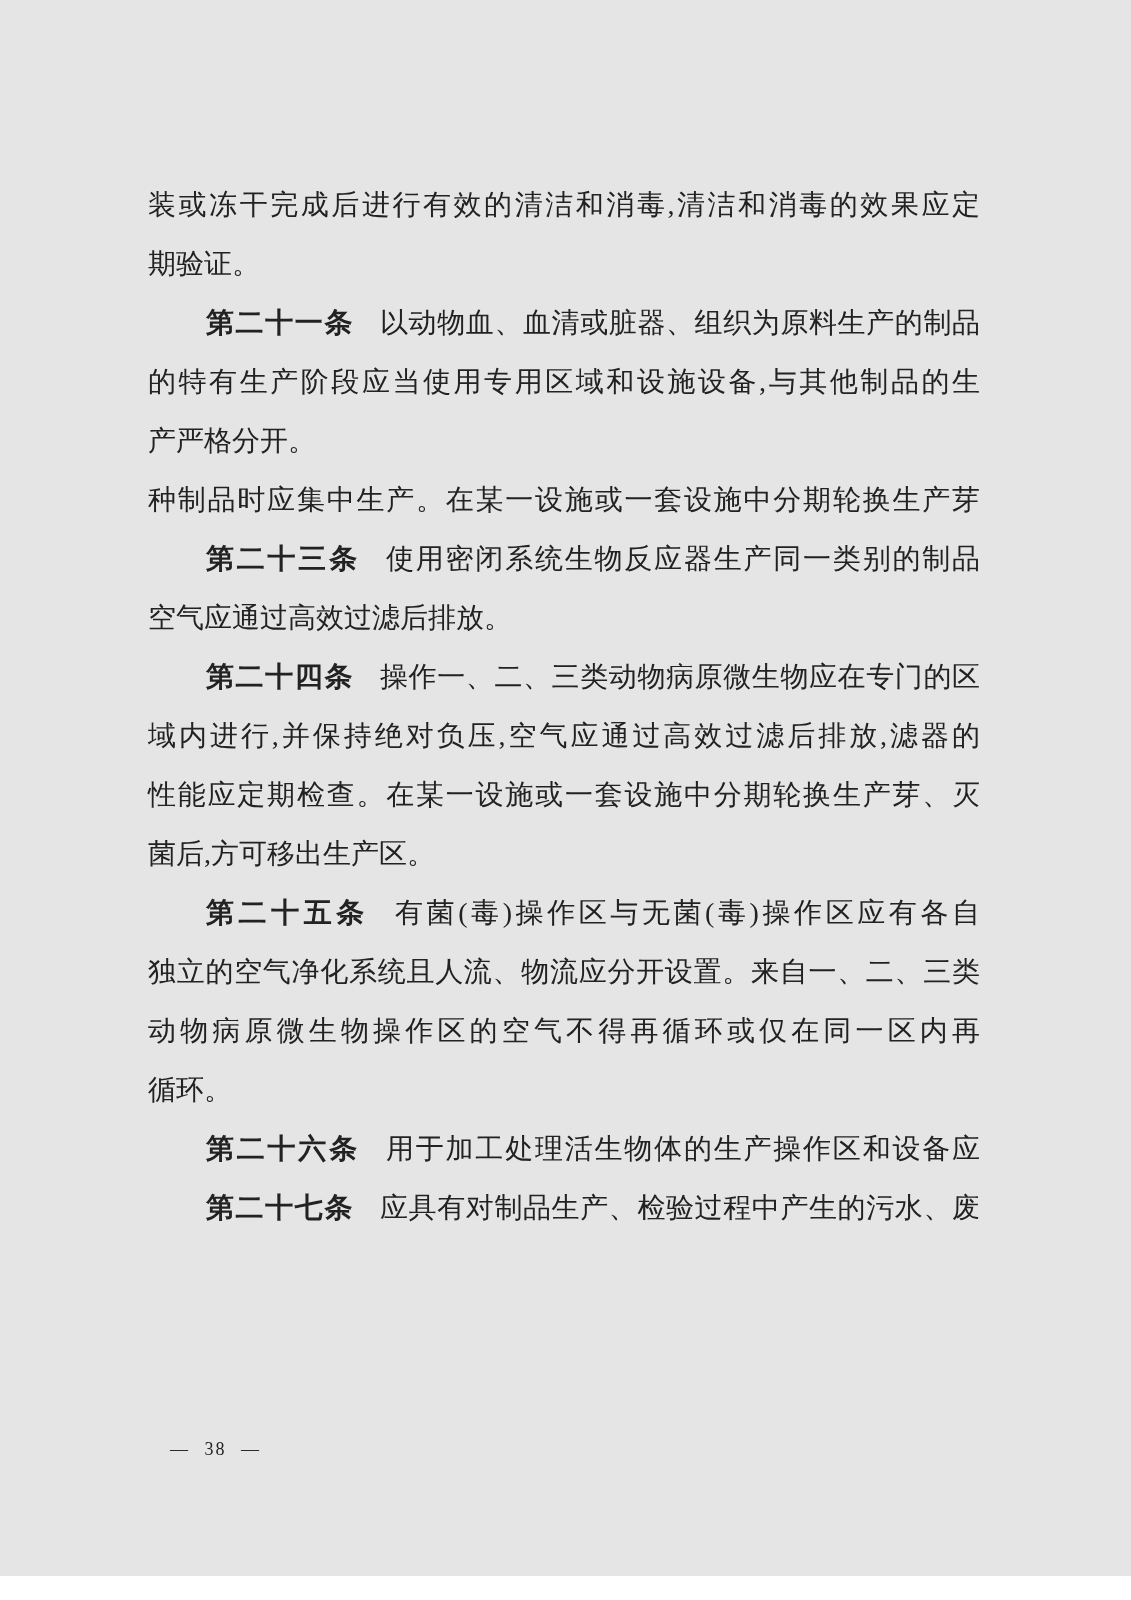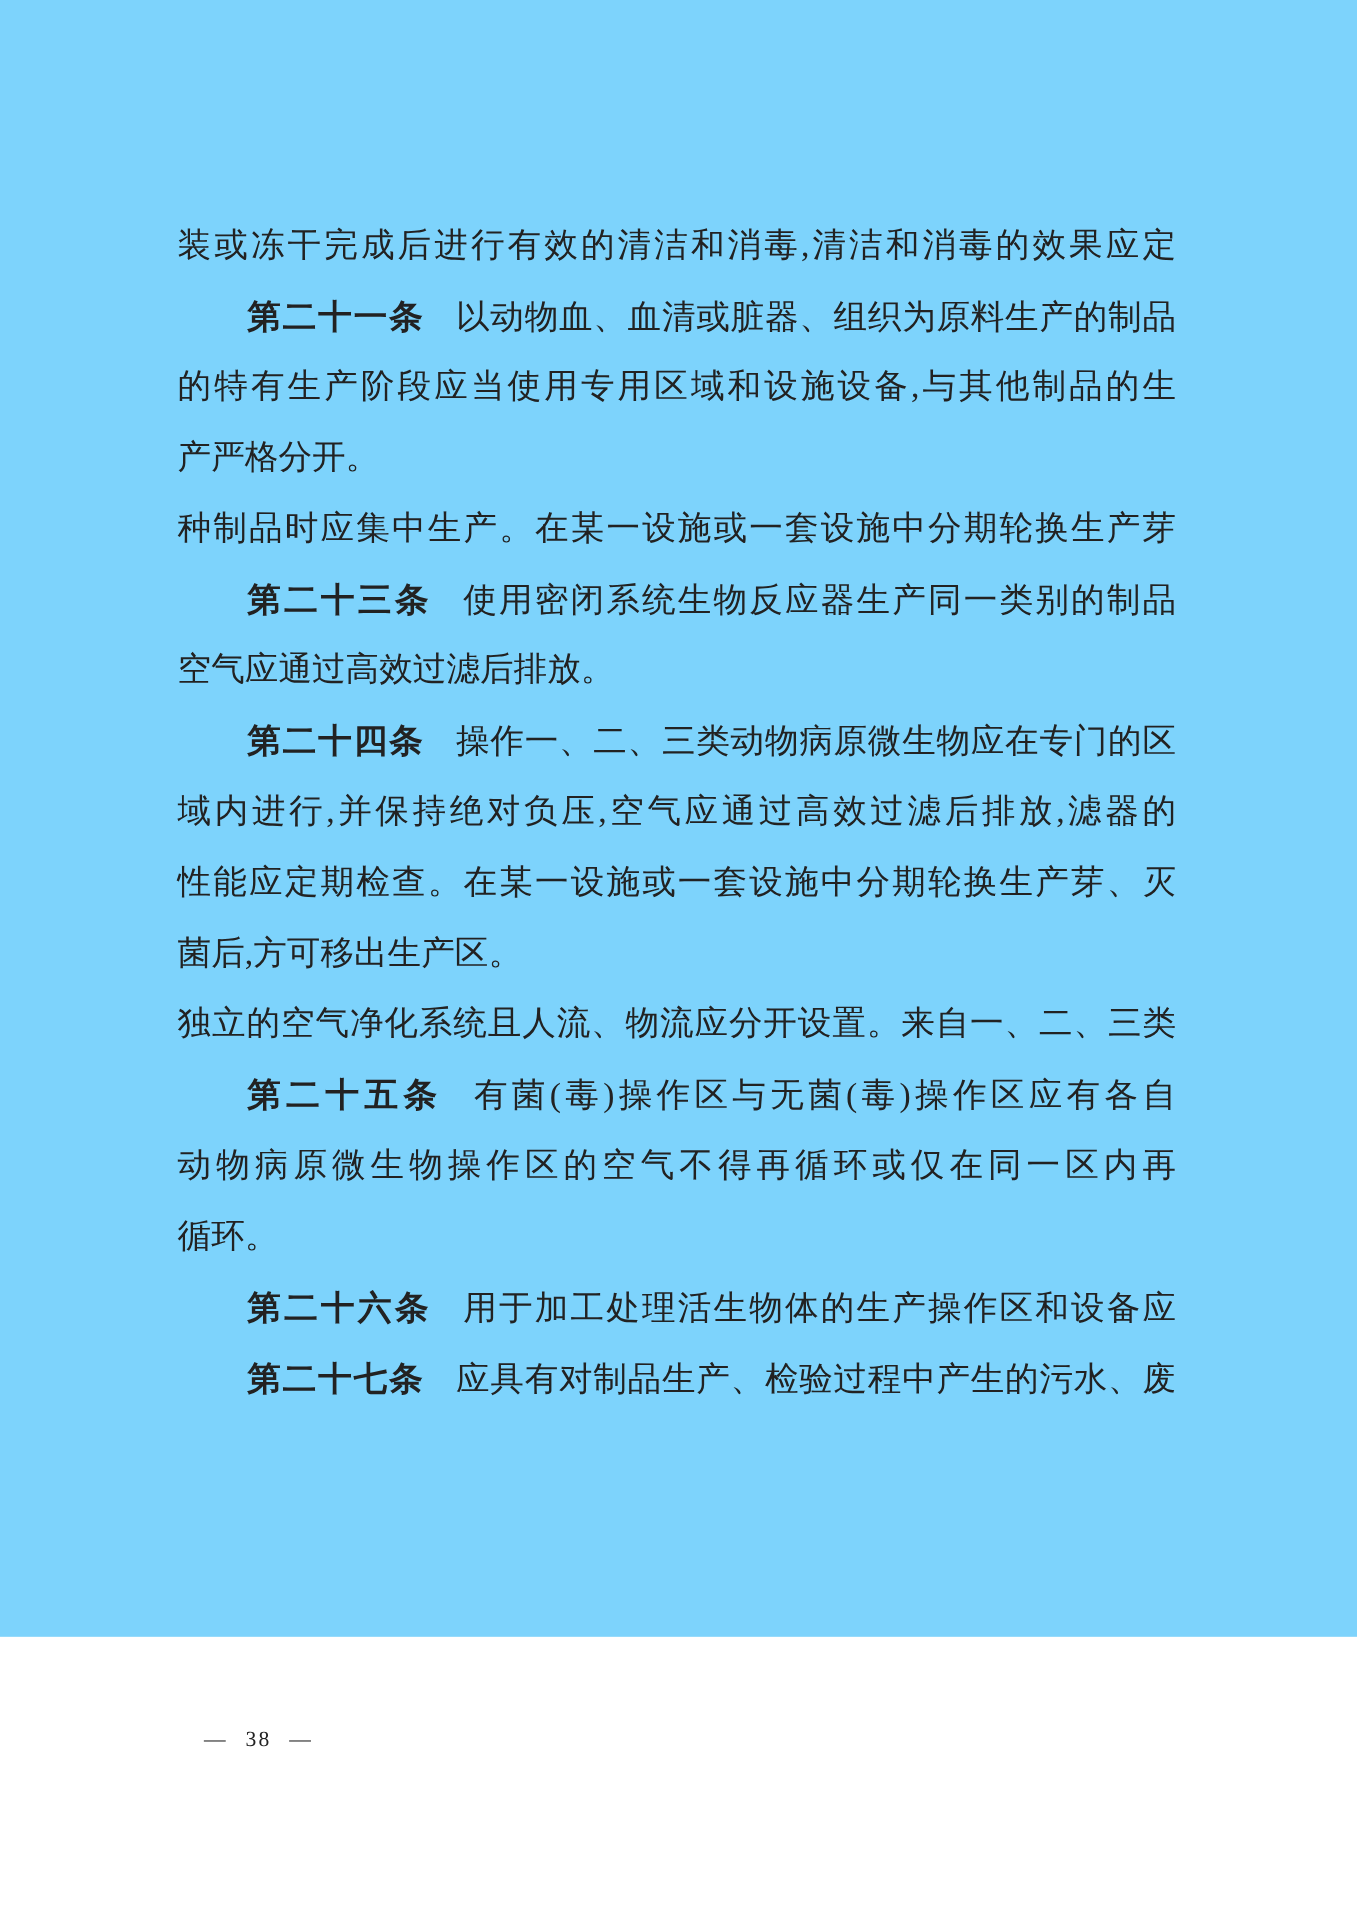--- a/index.html
+++ b/index.html
@@ -11,22 +11,22 @@
     width: 1131px;
     height: 1600px;
     position: relative;
     font-family: "Liberation Serif", serif;
     overflow: hidden;
   }
   .page {
     position: absolute;
     left: 0; top: 0;
     width: 1131px;
-    height: 1364px;
-    background: #7dd3fc;
+    height: 1576px;
+    background: #e5e5e5;
   }
   .doc {
     position: absolute;
     left: 148px;
     top: 175px;
     width: 832px;
     color: #222222;
     font-size: 28px;
   }
   .line {
@@ -57,31 +57,32 @@
     letter-spacing: 2px;
     word-spacing: 8px;
   }
 </style>
 </head>
 <body>
 
 <div class="page">
   <div class="doc">
       <div class="line j">装或冻干完成后进行有效的清洁和消毒,清洁和消毒的效果应定</div>
+      <div class="line">期验证。</div>
       <div class="line j indent"><span class="term">第二十一条</span>以动物血、血清或脏器、组织为原料生产的制品</div>
       <div class="line j">的特有生产阶段应当使用专用区域和设施设备,与其他制品的生</div>
       <div class="line">产严格分开。</div>
       <div class="line j">种制品时应集中生产。在某一设施或一套设施中分期轮换生产芽</div>
       <div class="line j indent"><span class="term">第二十三条</span>使用密闭系统生物反应器生产同一类别的制品</div>
       <div class="line">空气应通过高效过滤后排放。</div>
       <div class="line j indent"><span class="term">第二十四条</span>操作一、二、三类动物病原微生物应在专门的区</div>
       <div class="line j">域内进行,并保持绝对负压,空气应通过高效过滤后排放,滤器的</div>
       <div class="line j">性能应定期检查。在某一设施或一套设施中分期轮换生产芽、灭</div>
       <div class="line">菌后,方可移出生产区。</div>
+      <div class="line j indent"><span class="term">第二十五条</span>有菌(毒)操作区与无菌(毒)操作区应有各自</div>
       <div class="line j">独立的空气净化系统且人流、物流应分开设置。来自一、二、三类</div>
-      <div class="line j indent"><span class="term">第二十五条</span>有菌(毒)操作区与无菌(毒)操作区应有各自</div>
       <div class="line j">动物病原微生物操作区的空气不得再循环或仅在同一区内再</div>
       <div class="line">循环。</div>
       <div class="line j indent"><span class="term">第二十六条</span>用于加工处理活生物体的生产操作区和设备应</div>
       <div class="line j indent"><span class="term">第二十七条</span>应具有对制品生产、检验过程中产生的污水、废</div>
     </div>
   <div class="footer">— 38 —</div>
 </div>
 
 </body></html>

